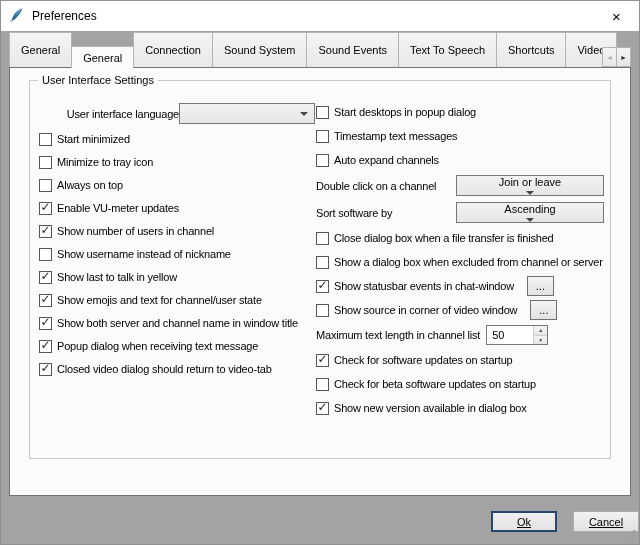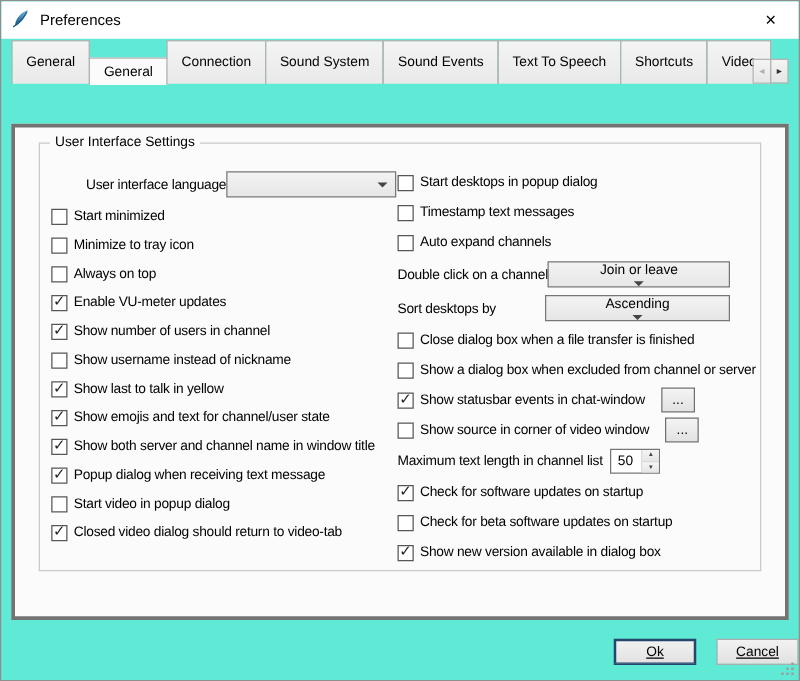--- a/index.html
+++ b/index.html
@@ -7,21 +7,21 @@
   body {
     font-family: "Liberation Sans", "DejaVu Sans", sans-serif;
     font-size: 11px;
     color: #000;
     background: #f0f0f0;
   }
   .window {
     position: relative;
     width: 640px; height: 545px;
     border: 1px solid #8f8f8f;
-    background: #5eead4;
+    background: #a3a3a3;
     overflow: hidden;
   }
   
   .titlebar {
     position: absolute; top: 0; left: 0; right: 0; height: 30px;
     background: #ffffff;
     display: flex; align-items: center; gap: 7px;
     padding-left: 8px;
   }
   .window-title { font-size: 12px; }
@@ -62,36 +62,35 @@
     background: linear-gradient(#f4f4f4, #e6e6e6);
     display: flex; align-items: center; justify-content: center;
     font-size: 7px; color: #333;
   }
   .tsbtn + .tsbtn { margin-left: -1px; }
   .tsbtn.disabled { color: #b0b0b0; }
   
   .pane {
     position: absolute; top: 66px; left: 8px; right: 8px; bottom: 48px;
     background: #fbfbfb;
-    border: 3px solid #737373;
+    border: 1px solid #737373;
     z-index: 1;
-    margin-top: 32px;
   }
   .groupbox {
     position: absolute; left: 19px; top: 12px; right: 19px; bottom: 36px;
     border: 1px solid #c9c9c9;
   }
   .group-title {
     position: absolute; top: -7px; left: 8px;
     background: #fbfbfb; padding: 0 4px;
     white-space: nowrap;
   }
   .col { position: absolute; top: 22px; }
   .col-left { left: 9px; width: 276px; }
-  .col-right { left: 286px; right: 24px; }
+  .col-right { left: 286px; right: 6px; }
   .row {
     display: flex; align-items: center;
     height: 18px; margin-bottom: 5px;
     white-space: nowrap;
   }
   .col-right .row { margin-bottom: 6px; }
   .cbrow { gap: 5px; }
   .combo-row { height: 21px; justify-content: space-between; }
   .col-left .combo-row { margin-bottom: 6px; justify-content: flex-end; }
   .spin-row { height: 20px; gap: 6px; }
@@ -130,21 +129,21 @@
     width: 27px; height: 20px;
     margin-left: 8px;
     border: 1px solid #707070;
     background: linear-gradient(#f4f4f4, #e2e2e2);
     display: flex; align-items: center; justify-content: center;
     font-size: 11px;
   }
   
   .spin {
     position: relative;
-    width: 40px; height: 20px;
+    width: 62px; height: 20px;
     border: 1px solid #767676;
     background: #ffffff;
     display: flex; align-items: center;
     padding-left: 5px;
   }
   .spin-btns {
     position: absolute; right: 0; top: 0; bottom: 0; width: 14px;
     display: flex; flex-direction: column;
     border-left: 1px solid #cfcfcf;
   }
@@ -287,26 +286,20 @@
           <span class="lbl">Show both server and channel name in window title</span>
         </div>
         <div class="row cbrow">
           <span class="cb">
               <span class="mark">✓</span>
             </span>
           <span class="lbl">Popup dialog when receiving text message</span>
         </div>
         <div class="row cbrow">
           <span class="cb">
-              <span class="mark"></span>
-            </span>
-          <span class="lbl">Start video in popup dialog</span>
-        </div>
-        <div class="row cbrow">
-          <span class="cb">
               <span class="mark">✓</span>
             </span>
           <span class="lbl">Closed video dialog should return to video-tab</span>
         </div>
       </div>
 
       <div class="col col-right">
 
         <div class="row cbrow">
           <span class="cb">
@@ -329,21 +322,21 @@
 
         <div class="row combo-row">
           <span class="lbl">Double click on a channel</span>
           <div class="combo combo-right">
             <span class="val">Join or leave</span>
             <span class="arrow-down"></span>
           </div>
         </div>
 
         <div class="row combo-row">
-          <span class="lbl">Sort desktops by</span>
+          <span class="lbl">Sort software by</span>
           <div class="combo combo-right">
             <span class="val">Ascending</span>
             <span class="arrow-down"></span>
           </div>
         </div>
 
         <div class="row cbrow">
           <span class="cb">
               <span class="mark"></span>
             </span>

